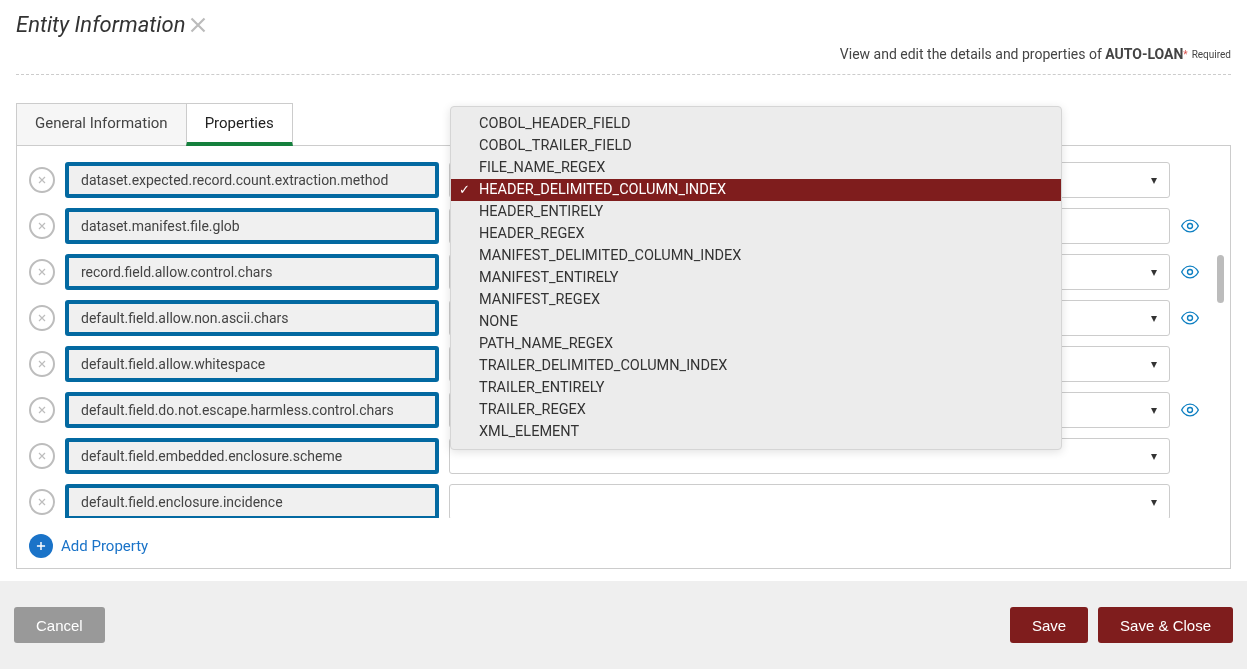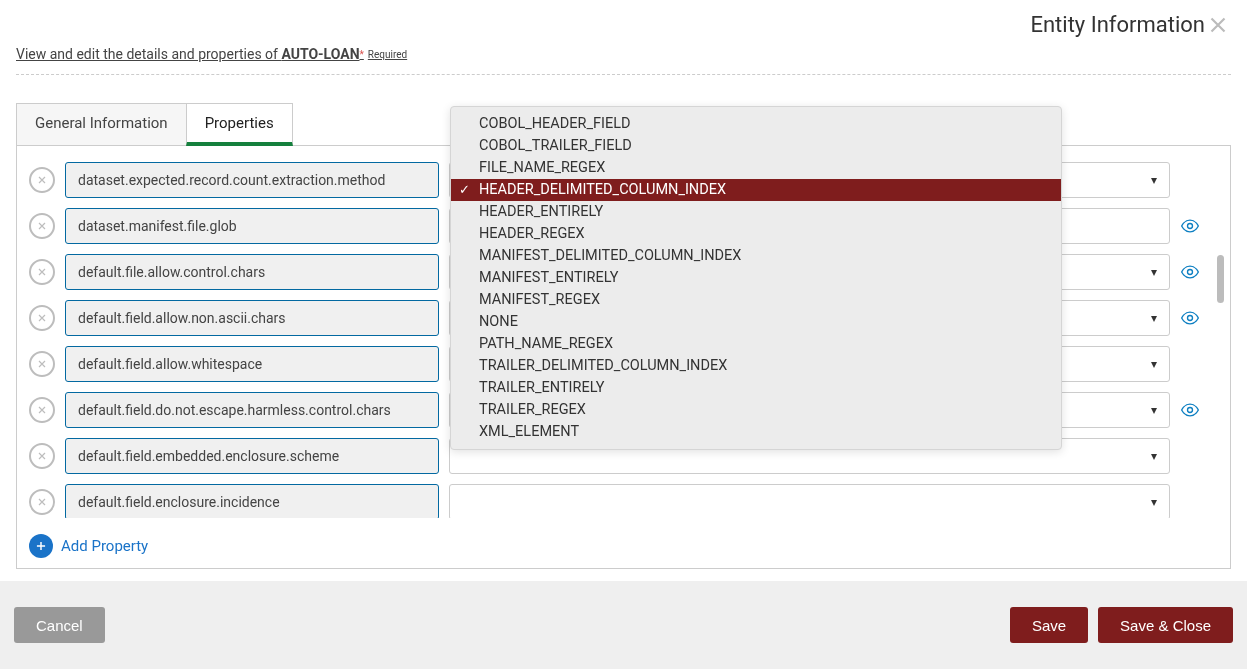--- a/index.html
+++ b/index.html
@@ -7,44 +7,44 @@
     font-family: -apple-system, BlinkMacSystemFont, "Segoe UI", Roboto, "Helvetica Neue", Arial, sans-serif;
     background: #fff;
     color: #333;
     width: 1247px;
     height: 669px;
     overflow: hidden;
     position: relative;
   }
   .header-row {
     display: flex;
-    justify-content: flex-end;
+    justify-content: flex-start;
     align-items: flex-start;
     padding: 12px 16px 0 16px;
+    font-style: italic;
   }
   .page-title {
     font-size: 22px;
     font-weight: 400;
     color: #333;
   }
   .close-x {
     width: 26px;
     height: 26px;
     cursor: pointer;
     color: #bbb;
     stroke: currentColor;
   }
   .subtitle-row {
     display: flex;
-    justify-content: flex-start;
-    align-items: center;
-    padding: 8px 16px 12px 16px;
+    justify-content: flex-end;
+    align-items: center;
+    padding: 8px 16px 12px 0;
     font-size: 14px;
     color: #444;
-    text-decoration: underline;
   }
   .subtitle-row .entity-name { font-weight: 700; }
   .required-note { color: #444; font-size: 10px; }
   .required-note .ast { color: #d9534f; margin-right: 4px; }
   .divider {
     border-top: 1px dashed #ccc;
     margin: 0 16px;
   }
   .tabs {
     display: flex;
@@ -97,21 +97,21 @@
     justify-content: center;
     color: #bdbdbd;
     cursor: pointer;
     flex-shrink: 0;
   }
   .del-btn svg { stroke: currentColor; }
   .prop-key {
     width: 374px;
     height: 36px;
     padding: 0 12px;
-    border: 1px solid #0369a1;
+    border: 4px solid #0369a1;
     background: #f0f0f0;
     border-radius: 3px;
     font-size: 14px;
     color: #444;
     display: flex;
     align-items: center;
     flex-shrink: 0;
   }
   .prop-value {
     flex: 1;
@@ -286,21 +286,21 @@
             <circle cx="12" cy="12" r="3"></circle>
           </svg>
         </div>
       </div>
       <div class="prop-row">
         <div class="del-btn">
           <svg viewBox="0 0 24 24" width="12" height="12" fill="none" stroke-width="2.4">
             <path d="M6 6 L18 18 M18 6 L6 18"></path>
           </svg>
         </div>
-        <div class="prop-key">default.file.allow.control.chars</div>
+        <div class="prop-key">record.field.allow.control.chars</div>
         <div class="prop-value select"></div>
         <div class="eye-icon">
           <svg viewBox="0 0 24 24" width="20" height="20" fill="none" stroke="#0d7fc2" stroke-width="1.6">
             <path d="M2 12s3.5-7 10-7 10 7 10 7-3.5 7-10 7S2 12 2 12z"></path>
             <circle cx="12" cy="12" r="3"></circle>
           </svg>
         </div>
       </div>
       <div class="prop-row">
         <div class="del-btn">

